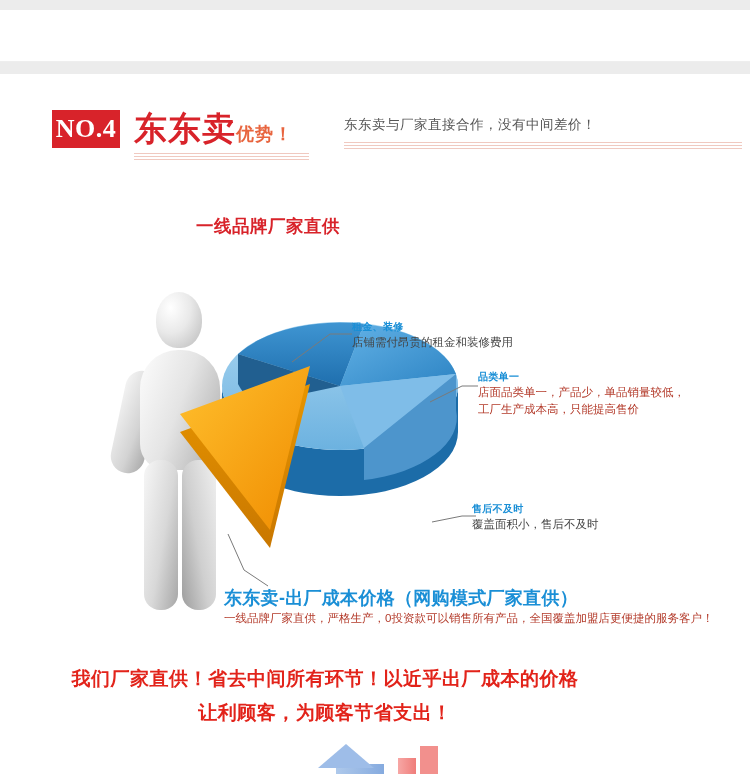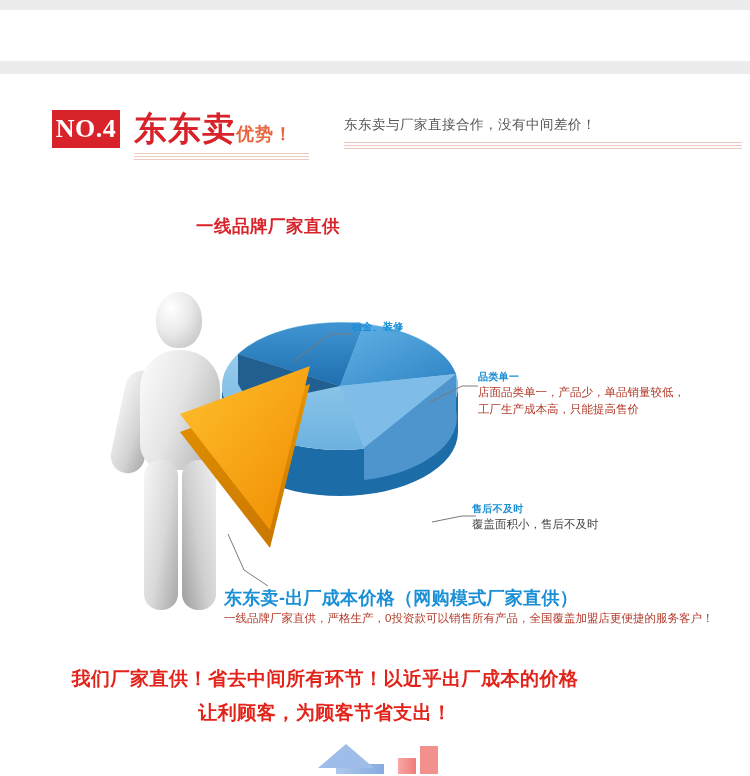--- a/index.html
+++ b/index.html
@@ -350,20 +350,21 @@
 
     <svg class="line-svg" viewBox="0 0 750 380">
       <polyline points="292,128 330,100 352,100" fill="none" stroke="#7a7a7a" stroke-width="1"></polyline>
       <polyline points="430,168 462,152 478,152" fill="none" stroke="#7a7a7a" stroke-width="1"></polyline>
       <polyline points="432,288 462,282 476,282" fill="none" stroke="#7a7a7a" stroke-width="1"></polyline>
       <polyline points="228,300 244,336 268,352" fill="none" stroke="#7a7a7a" stroke-width="1"></polyline>
     </svg>
 
     <div class="callout c1">
       <div class="lbl">租金、装修</div>
+      <div class="desc">店铺需付昂贵的租金和装修费用</div>
     </div>
 
     <div class="callout c2">
       <div class="lbl">品类单一</div>
       <div class="desc red">店面品类单一，产品少，单品销量较低，</div>
       <div class="desc red">工厂生产成本高，只能提高售价</div>
     </div>
 
     <div class="callout c3">
       <div class="lbl">售后不及时</div>

